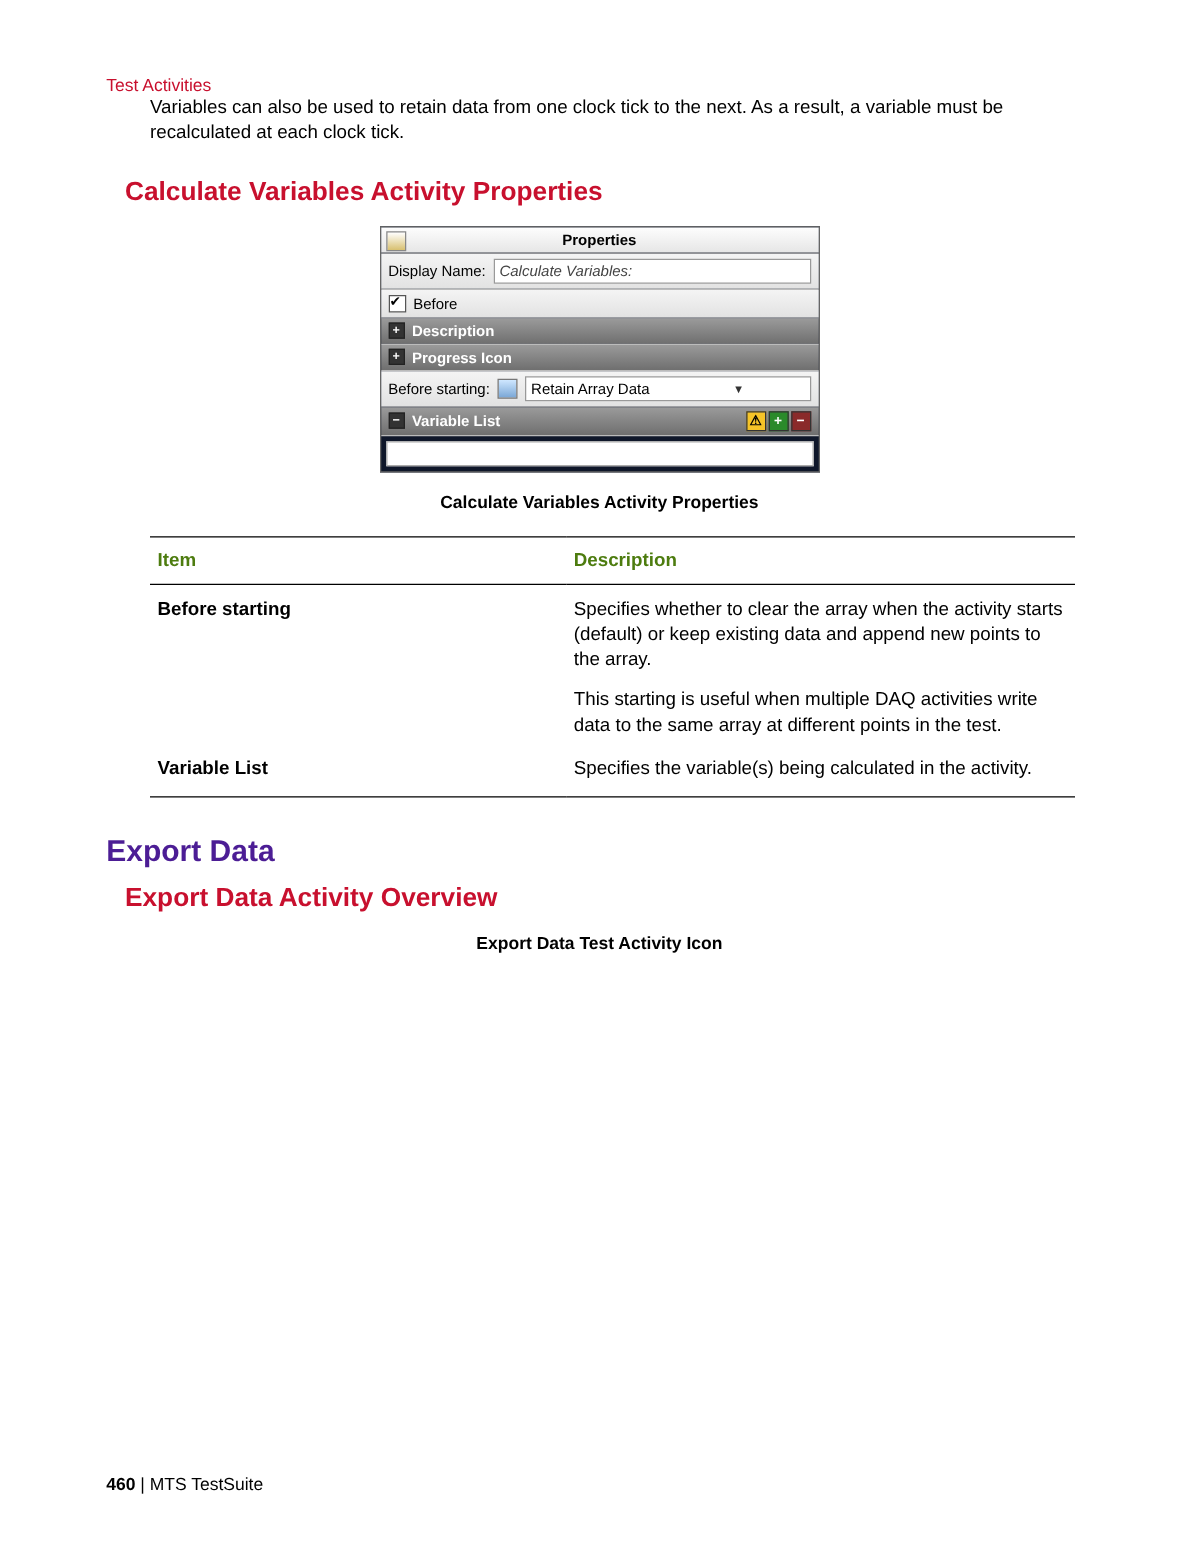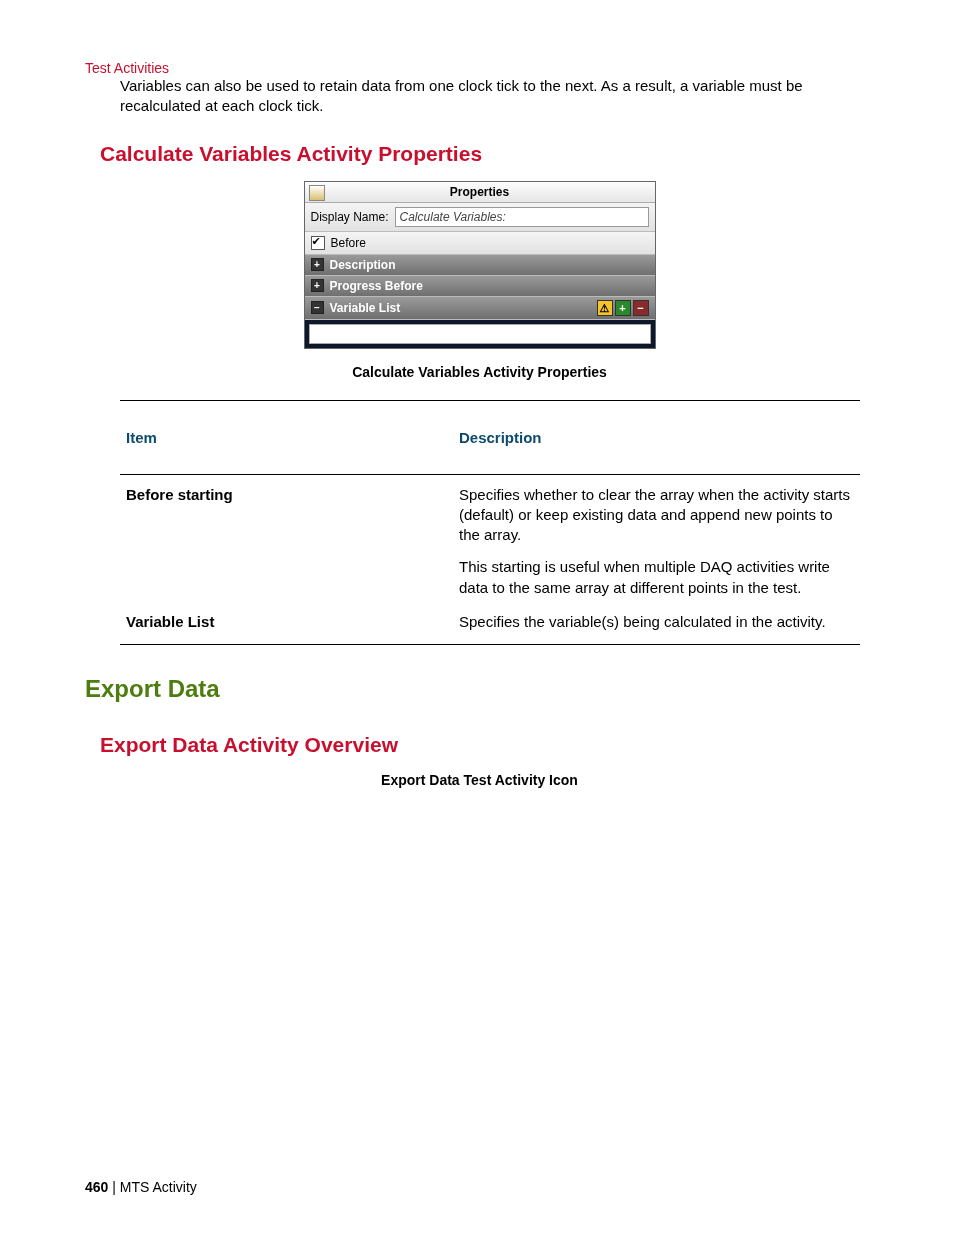--- a/index.html
+++ b/index.html
@@ -26,24 +26,24 @@
     line-height: 1.35;
     font-size: 15px;
   }
   .h2 {
     color: #c8102e;
     font-size: 21px;
     font-weight: bold;
     margin: 10px 0 15px 15px;
   }
   .h1 {
-    color: #4d7c0f;
+    color: #4c1d95;
     font-size: 24px;
     font-weight: bold;
-    margin: 30px 0 30px 0;
+    margin: 30px 0 11px 0;
   }
   
   .props-panel {
     width: 350px;
     margin: 0 auto 15px auto;
     border: 1px solid #666;
     font-size: 12px;
     background: #0f172a;
   }
   .pp-title {
@@ -163,23 +163,23 @@
   }
   
   table.doc {
     width: 740px;
     margin: 0 0 20px 35px;
     border-collapse: collapse;
     font-size: 15px;
   }
   table.doc th {
     text-align: left;
-    color: #0c4a6e;
-    font-weight: bold;
-    padding: 28px 6px;
+    color: #4d7c0f;
+    font-weight: bold;
+    padding: 10px 6px;
     border-top: 1.5px solid #000;
     border-bottom: 1px solid #000;
     font-size: 15px;
   }
   table.doc td {
     vertical-align: top;
     padding: 10px 6px 4px 6px;
     line-height: 1.35;
   }
   table.doc tr.lastrow td {
@@ -296,21 +296,29 @@
     <div class="pp-row">
       <span class="pp-checkbox"></span>
       <span>Before</span>
     </div>
     <div class="pp-row section">
       <span class="expander">+</span>
       <span>Description</span>
     </div>
     <div class="pp-row section">
       <span class="expander">+</span>
-      <span>Progress Before</span>
+      <span>Progress Icon</span>
+    </div>
+    <div class="pp-row">
+      <span>Before starting:</span>
+      <span class="bs-icon"></span>
+      <div class="pp-select">
+        <span>Retain Array Data</span>
+        <span class="caret">▼</span>
+      </div>
     </div>
     <div class="pp-row section">
       <div class="pp-varlist-hdr" style="flex:1">
         <div style="display:flex;align-items:center;gap:6px">
           <span class="expander">−</span>
           <span>Variable List</span>
         </div>
         <div class="pp-varlist-icons">
           <span class="pp-vi warn">⚠</span>
           <span class="pp-vi plus">+</span>
@@ -347,15 +355,15 @@
     </tbody>
   </table>
 
   <div class="h1">Export Data</div>
   <div class="h2">Export Data Activity Overview</div>
 
 
   <div class="caption">Export Data Test Activity Icon</div>
 
   <div class="footer">
-    <b>460</b> | <span>MTS Activity</span>
+    <b>460</b> | <span>MTS TestSuite</span>
   </div>
 </div>
 
 </body></html>

